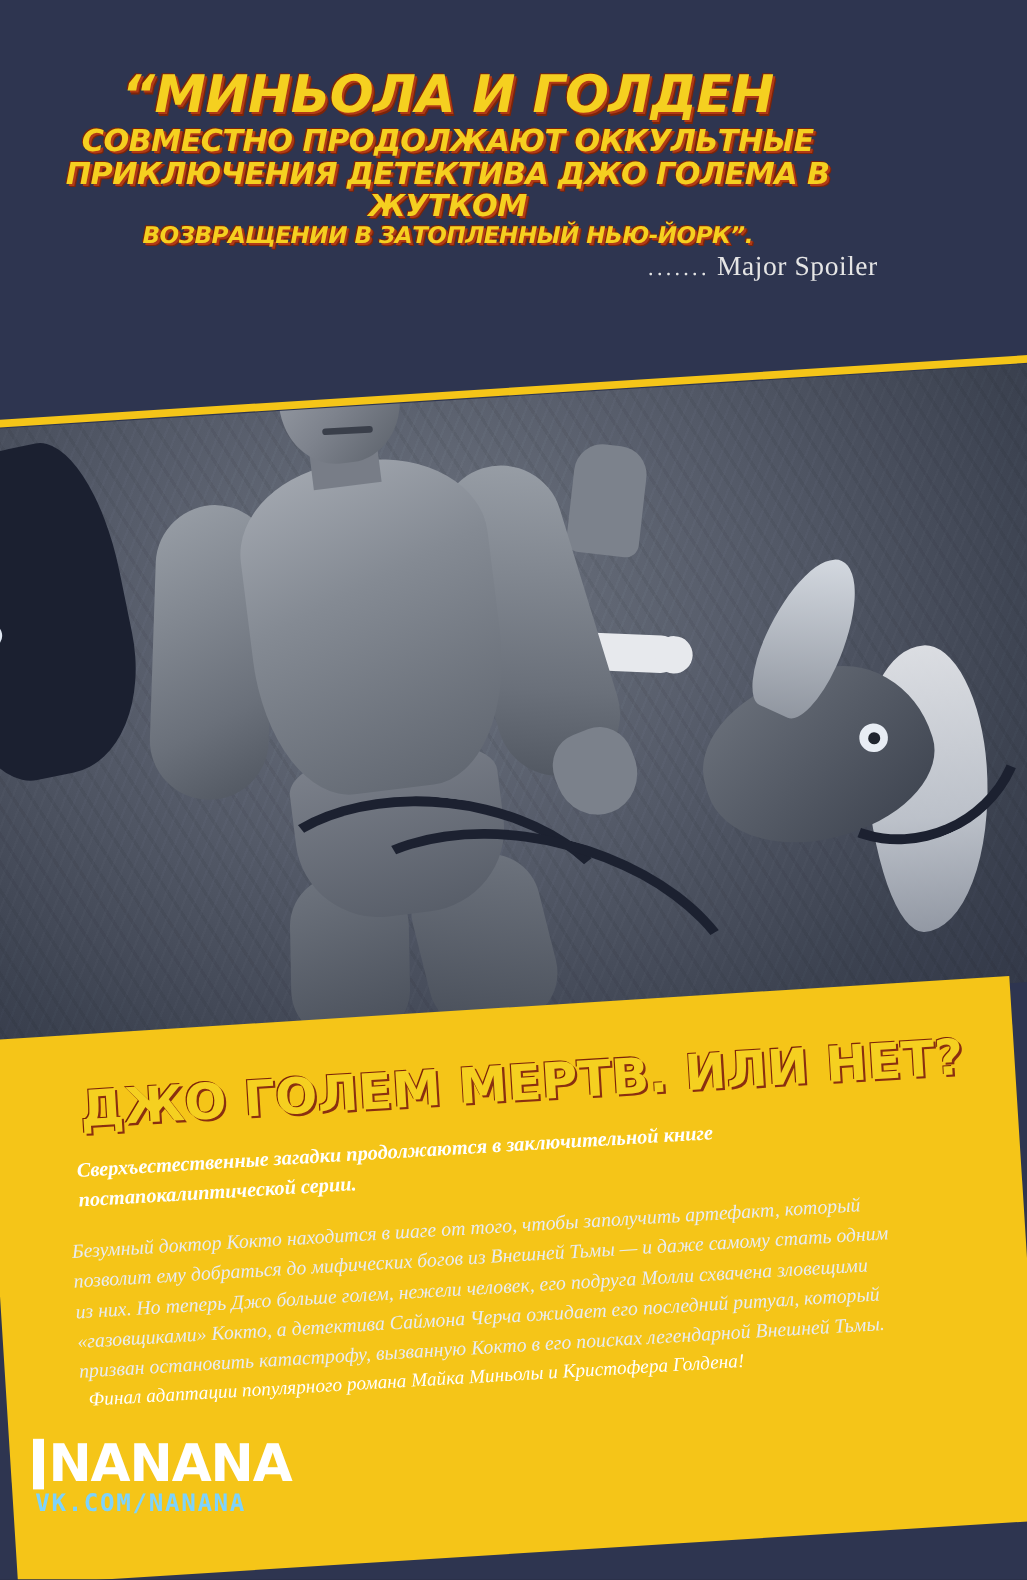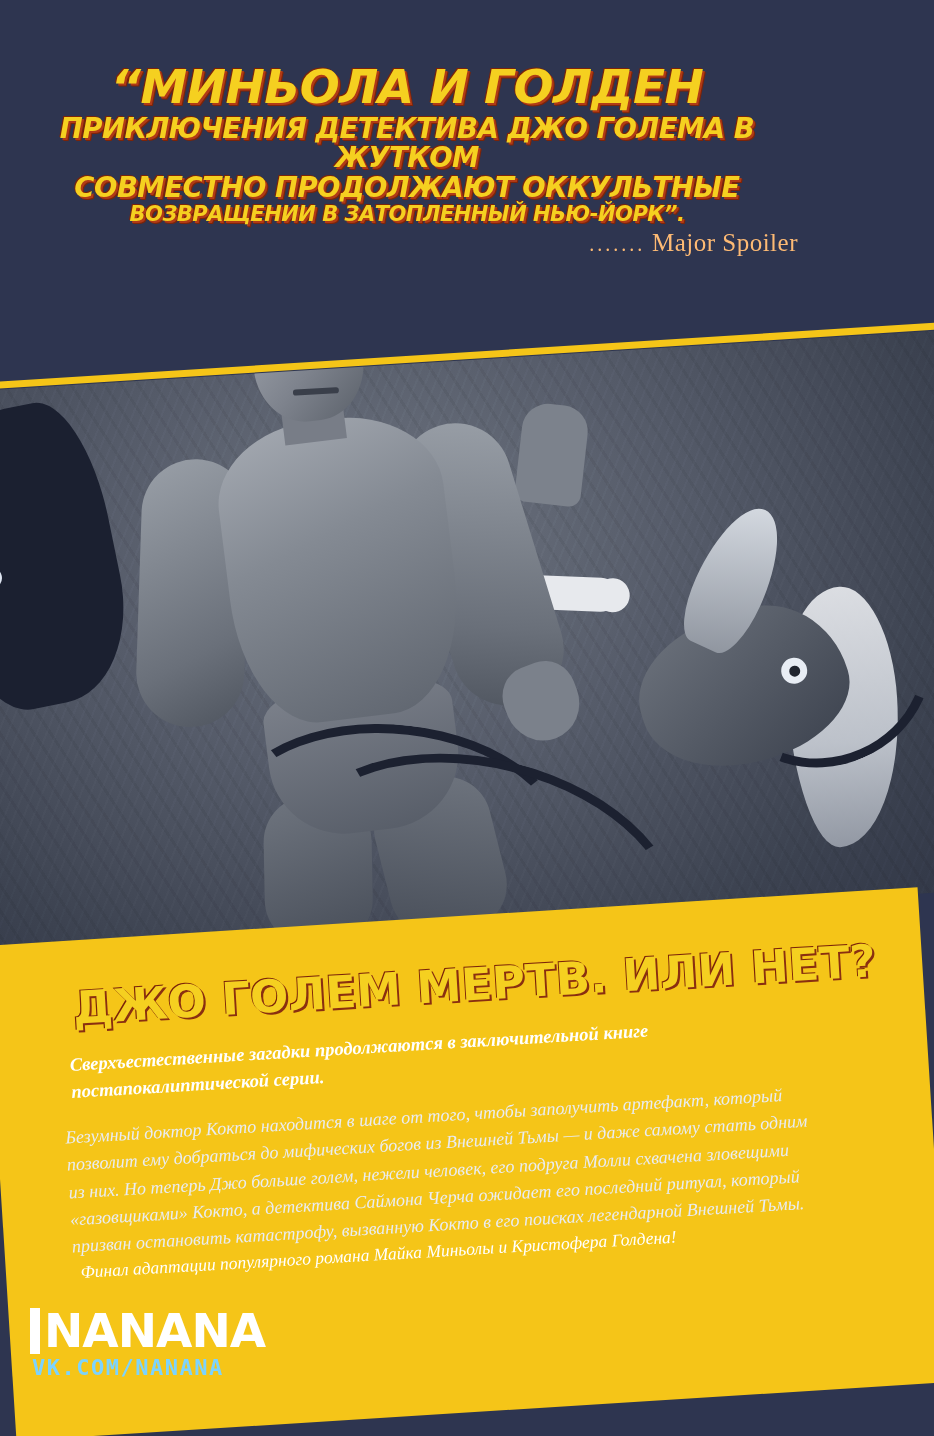--- a/index.html
+++ b/index.html
@@ -45,21 +45,21 @@
       -1px -1px 0 #7c2409;
   }
   .quote-line.l1 { font-size: 47px; margin-bottom: 2px; }
   .quote-line.l2 { font-size: 27.5px; margin-bottom: 1px; }
   .quote-line.l3 { font-size: 27.5px; margin-bottom: 1px; }
   .quote-line.l4 { font-size: 21px; margin-bottom: 4px; }
 
   .attribution {
     font-family: "Liberation Serif", serif;
     font-size: 25px;
-    color: #fdba74;
+    color: #e5e5e5;
     text-align: right;
     letter-spacing: 0.5px;
     margin-top: 4px;
   }
   .attribution .dots { letter-spacing: 3px; font-size: 20px; }
 
   
   .art-wrap {
     position: absolute;
     top: 300px;
@@ -380,22 +380,22 @@
     width: 86px; height: 2px; background: #14161c; margin: 2px auto 3px auto;
   }
 </style>
 </head>
 <body>
 
 <div class="page">
 
   <div class="quote-block">
     <div class="quote-line l1">“МИНЬОЛА И ГОЛДЕН</div>
+    <div class="quote-line l2">СОВМЕСТНО ПРОДОЛЖАЮТ ОККУЛЬТНЫЕ</div>
     <div class="quote-line l3">ПРИКЛЮЧЕНИЯ ДЕТЕКТИВА ДЖО ГОЛЕМА В ЖУТКОМ</div>
-    <div class="quote-line l2">СОВМЕСТНО ПРОДОЛЖАЮТ ОККУЛЬТНЫЕ</div>
     <div class="quote-line l4">ВОЗВРАЩЕНИИ В ЗАТОПЛЕННЫЙ НЬЮ-ЙОРК”.</div>
     <div class="attribution">
       <span class="dots">.......</span>
       <span>Major Spoiler</span>
     </div>
   </div>
 
   <div class="art-wrap">
     <div class="art-band">
       <div class="art-texture"></div>

